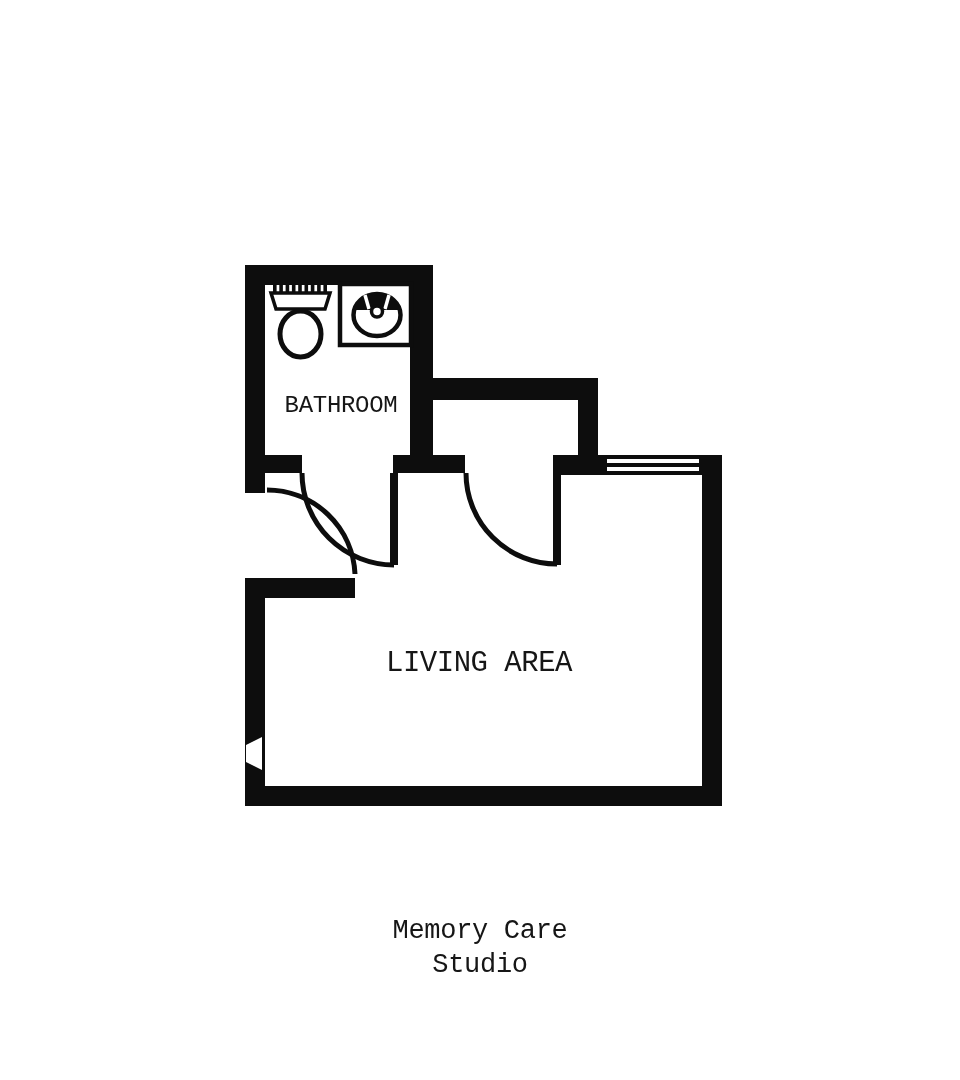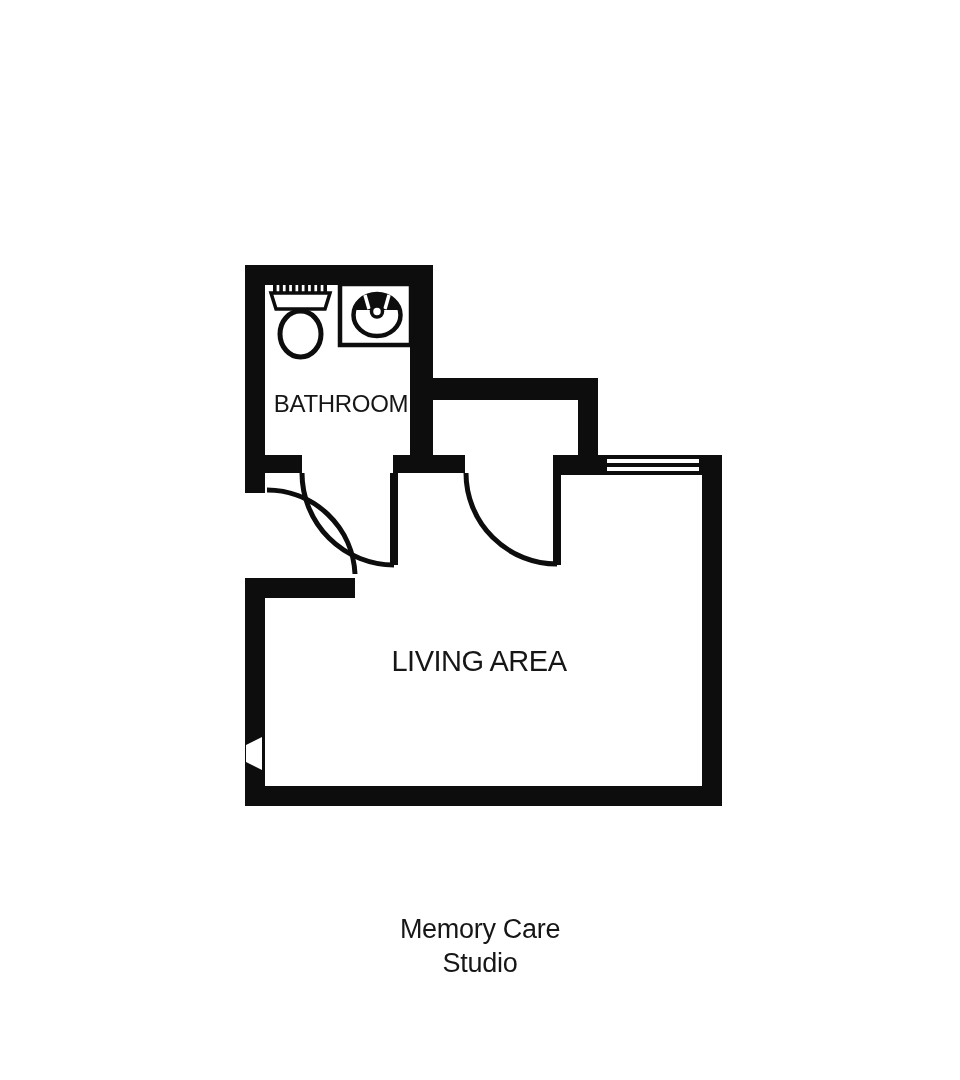--- a/index.html
+++ b/index.html
@@ -1,19 +1,19 @@
 <!DOCTYPE html>
 <html style="--wall: #0d0d0d; --bg: #ffffff; --text: #161616;"><head>
 <meta charset="utf-8">
 <style>
   html,body{margin:0;padding:0;background:#ffffff;}
   .canvas{
     position:relative;width:960px;height:1080px;
     background:var(--bg,#ffffff);overflow:hidden;
-    font-family:Liberation Sans, sans-serif;
+    font-family:Liberation Mono, monospace;
   }
   svg{position:absolute;left:0;top:0;}
   .w{fill:var(--wall,#0d0d0d);}
   .arc{fill:none;stroke:var(--wall,#0d0d0d);stroke-width:5;}
   .fix{fill:var(--bg,#ffffff);stroke:var(--wall,#0d0d0d);}
   .cut{fill:var(--bg,#ffffff);}
   text{text-anchor:middle;fill:var(--text,#161616);}
   .room-label{font-size:24px;letter-spacing:-0.3px;}
   .living-label{font-size:29px;letter-spacing:-0.5px;}
   .caption-line{font-size:27px;letter-spacing:-0.3px;}

